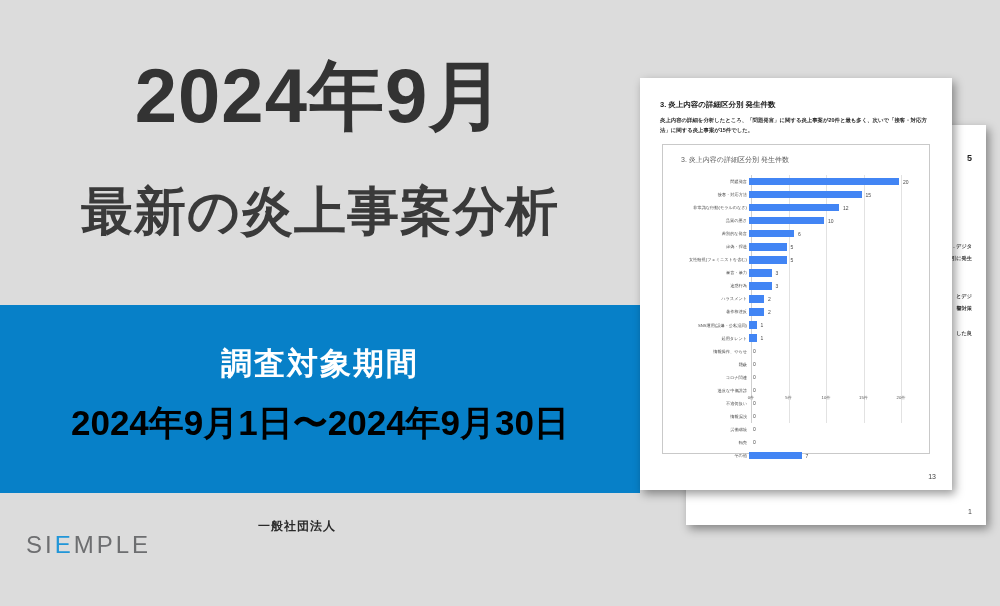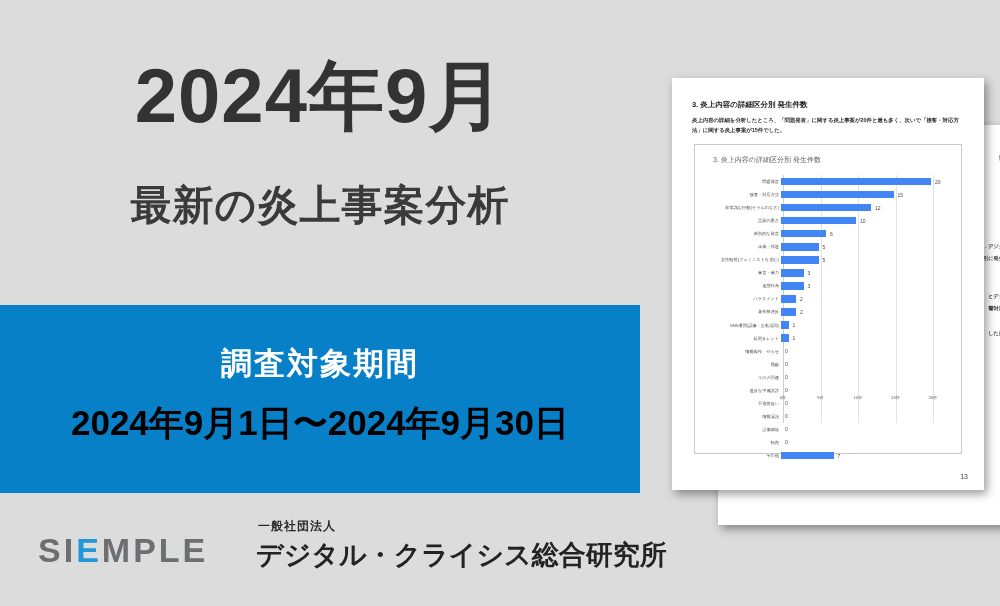--- a/index.html
+++ b/index.html
@@ -31,21 +31,21 @@
     color: #333333;
     line-height: 1.05;
     white-space: nowrap;
   }
   .hero-subtitle {
     position: absolute;
     left: 0;
     top: 183px;
     width: 640px;
     text-align: center;
-    font-size: 41px;
+    font-size: 52px;
     font-weight: 700;
     letter-spacing: 1px;
     color: #3a3a3a;
     line-height: 1.1;
     white-space: nowrap;
   }
 
   
   .blue-band {
     position: absolute;
@@ -84,24 +84,24 @@
   .footer {
     position: absolute;
     left: 0;
     top: 493px;
     width: 640px;
     height: 113px;
     background: #dcdcdc;
   }
   .logo-wordmark {
     position: absolute;
-    left: 38px;
+    left: 26px;
     top: 531px;
-    font-size: 34px;
-    font-weight: 700;
+    font-size: 24px;
+    font-weight: 400;
     letter-spacing: 3px;
     color: #6d6e70;
     white-space: nowrap;
   }
   .logo-wordmark .accent { color: #2196d8; }
   .org-small {
     position: absolute;
     left: 258px;
     top: 518px;
     font-size: 12px;
@@ -119,21 +119,20 @@
     color: #232323;
     letter-spacing: 0px;
     white-space: nowrap;
   }
 
   
   .page {
     position: absolute;
     background: #ffffff;
     box-shadow: 3px 4px 9px rgba(0,0,0,0.40);
-    margin-left: 32px;
   }
   .page-back {
     left: 686px;
     top: 125px;
     width: 300px;
     height: 400px;
     z-index: 2;
   }
   .page-front {
     left: 640px;
@@ -302,21 +301,20 @@
   <div class="hero-subtitle">最新の炎上事案分析</div>
 
   <div class="blue-band">
     <div class="band-label">調査対象期間</div>
     <div class="band-period">2024年9月1日〜2024年9月30日</div>
   </div>
 
   <div class="footer"></div>
   <div class="logo-wordmark"><span>SI</span><span class="accent">E</span><span>MPLE</span></div>
   <div class="org-small">一般社団法人</div>
-  <div class="org-main">デジタル・クライシス総合研究所</div>
 
   <div class="page page-back">
     <div class="back-head">5</div>
     <div class="back-txt" style="right:14px; top:118px;">. デジタ</div>
     <div class="back-txt" style="right:14px; top:130px;">引に発生</div>
     <div class="back-txt" style="right:14px; top:168px;">とデジ</div>
     <div class="back-txt" style="right:14px; top:180px;">響対策</div>
     <div class="back-txt" style="right:14px; top:205px;">した良</div>
     <div class="pg-num-back">1</div>
   </div>

